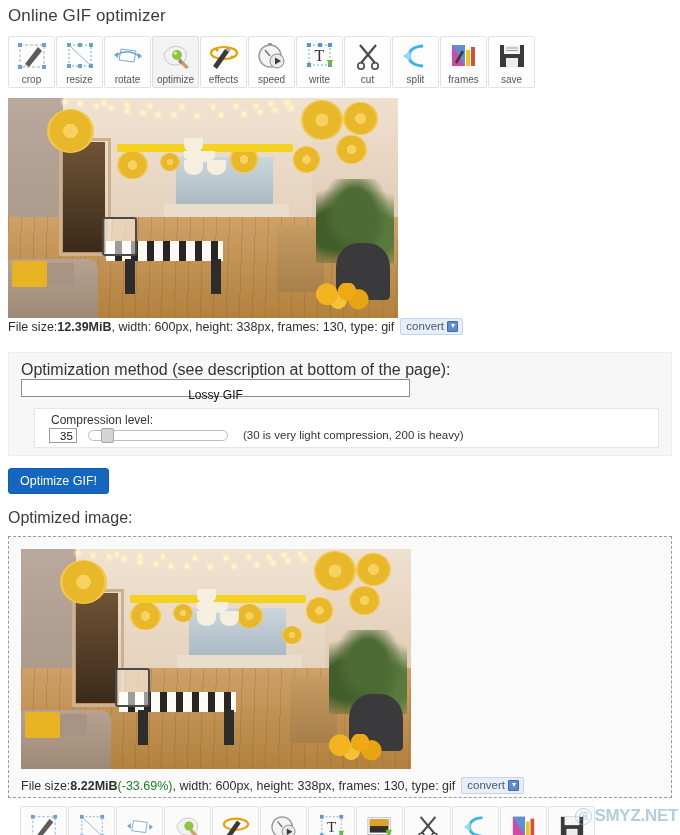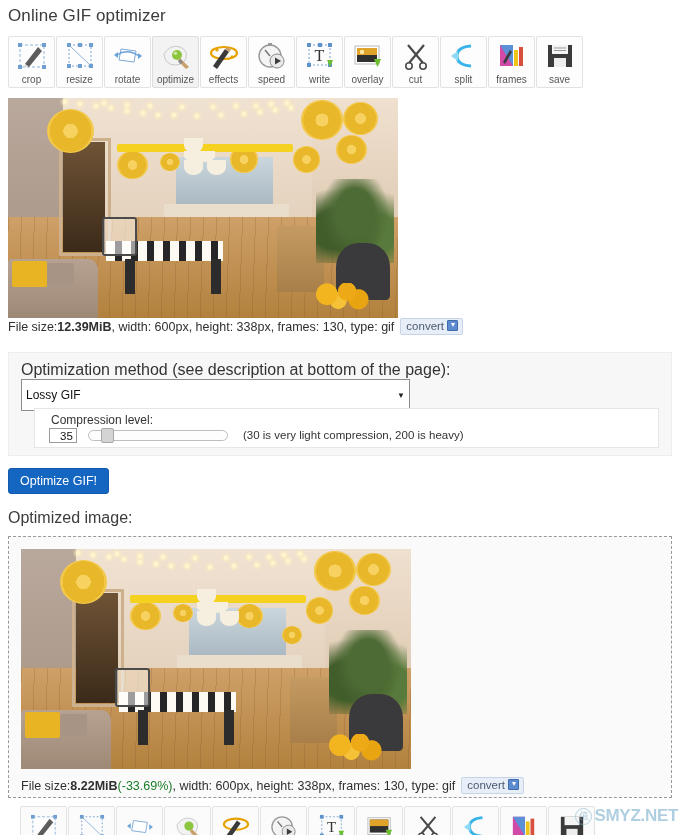--- a/index.html
+++ b/index.html
@@ -108,21 +108,21 @@
 
   
   .info-line {
     position: absolute; left: 8px; top: 318px;
     font-size: 12.5px; color: #2f2f2f; white-space: nowrap;
     display:flex; align-items:center;
   }
   .info-line b { font-weight: 700; }
   .pct-down { color: #1b7d27; }
   .convert-btn {
-    display:inline-flex; align-items:flex-start; gap:3px;
+    display:inline-flex; align-items:center; gap:3px;
     background:#e8eef8; border:1px solid #c7d4e8; border-radius:2px;
     font-size:11.5px; color:#4a5a70; padding:1px 4px 2px 5px;
     margin-left:6px; cursor:pointer;
   }
   .dl-box {
     display:inline-block; width:11px; height:11px;
     background:#5d8bd0; border:1px solid #3f6ba8; border-radius:1px;
     position:relative;
   }
   .dl-box:after{
@@ -133,23 +133,24 @@
 
   
   .opt-panel {
     position:absolute; left:8px; top:352px; width:664px; height:104px;
     background:#f7f7f7; border:1px solid #ededed;
   }
   .opt-label { position:absolute; left:12px; top:8px; font-size:16px; color:#333; }
   .opt-select {
     position:absolute; left:12px; top:26px; width:389px; height:18px;
     background:#fff; border:1px solid #8d8d8d;
-    font-size:12px; color:#111; padding:15px 4px; line-height:15px;
+    font-size:12px; color:#111; padding:8px 4px; line-height:15px;
     display:flex; align-items:center; justify-content:space-between;
     cursor:pointer;
+    flex-direction:column;
   }
   .opt-select .caret { font-size:8px; color:#222; }
   .sub-panel {
     position:absolute; left:25px; top:55px; width:625px; height:40px;
     background:#fff; border:1px solid #e6e6e6;
   }
   .sub-label { position:absolute; left:16px; top:4px; font-size:12px; color:#333; }
   .level-input {
     position:absolute; left:14px; top:19px; width:28px; height:15px;
     border:1px solid #9b9b9b; background:#fff;
@@ -317,32 +318,20 @@
           <rect x="2" y="21" width="4" height="4" fill="#5d93cc"></rect>
             <rect x="23" y="21" width="4" height="4" fill="#5d93cc"></rect>
           <rect x="13" y="1" width="4" height="4" fill="#5d93cc"></rect>
           <text x="14.5" y="19" font-size="16" text-anchor="middle" fill="#333" font-family="Liberation Serif, serif">T</text>
           <polygon points="22,18 28,18 25,25" fill="#6cbe2c"></polygon>
         </svg>
       </span>
       <span class="tlabel">write</span>
     </div>
 
-    <div class="tool">
-      <span class="glyph">
-        <svg width="32" height="28" viewBox="0 0 32 28">
-          <rect x="3" y="4" width="24" height="18" fill="#fff" stroke="#b9b9b9"></rect>
-          <rect x="5" y="6" width="20" height="14" fill="#2f2f2f"></rect>
-          <rect x="5" y="6" width="20" height="7" fill="#e0a32a"></rect>
-          <circle cx="10" cy="10" r="2.2" fill="#ffe9a8"></circle>
-          <polygon points="22,17 29,17 25.5,25" fill="#6cbe2c"></polygon>
-        </svg>
-      </span>
-      <span class="tlabel">overlay</span>
-    </div>
 
     <div class="tool">
       <span class="glyph">
         <svg width="30" height="28" viewBox="0 0 30 28">
           <line x1="7" y1="3" x2="22" y2="21" stroke="#4a4a4a" stroke-width="2.2"></line>
           <line x1="23" y1="3" x2="8" y2="21" stroke="#4a4a4a" stroke-width="2.2"></line>
           <circle cx="8" cy="24" r="3.2" fill="none" stroke="#4a4a4a" stroke-width="1.6"></circle>
           <circle cx="22" cy="24" r="3.2" fill="none" stroke="#4a4a4a" stroke-width="1.6"></circle>
         </svg>
       </span>

